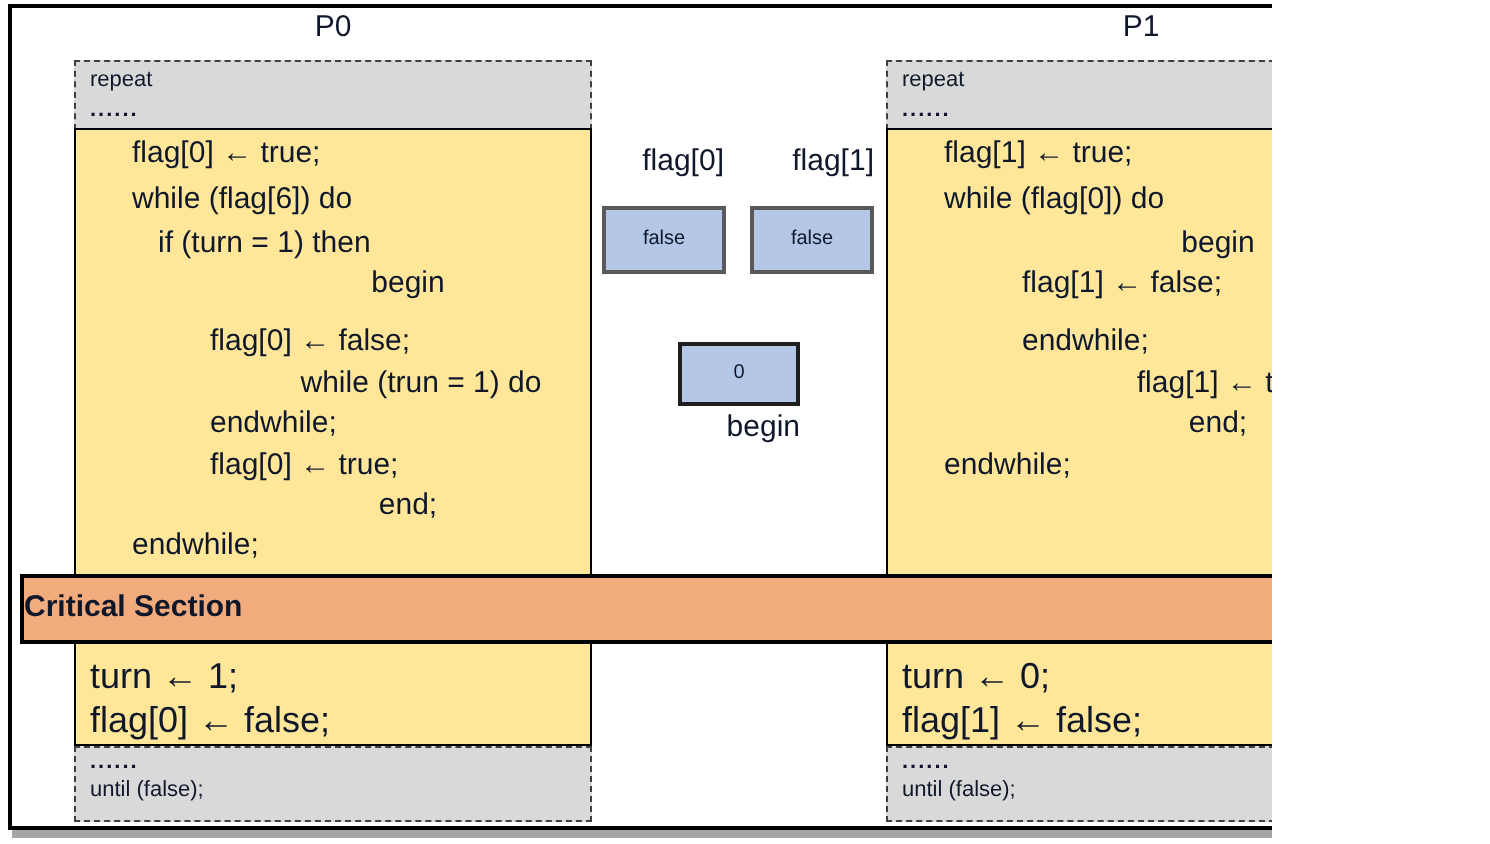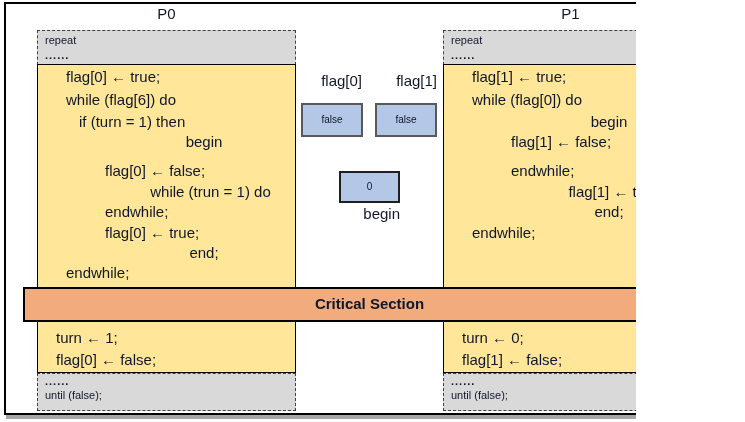--- a/index.html
+++ b/index.html
@@ -41,29 +41,29 @@
   .cl{height:20px;line-height:20px;white-space:pre;}
   .entry-code .cl:nth-child(2){margin-top:3px;}
   .entry-code .cl:nth-child(3){margin-top:2px;}
   .entry-code .cl:nth-child(5){margin-top:9px;}
   .entry-code .cl:nth-child(6){margin-top:1px;text-align:center;}
   .entry-code .cl:nth-child(8){margin-top:1px;}
   .ind1{padding-left:13px;}
   .ind2{padding-left:26px;text-align:center;}
   .ind3{padding-left:39px;}
 
-  .exit-code{position:absolute;padding-left:18px;font-size:15px;}
+  .exit-code{position:absolute;padding-left:7px;font-size:18px;}
   #p0-exit{left:38px;top:327px;}
   #p1-exit{left:444px;top:327px;}
   .exit-code .cl{height:22px;line-height:22px;}
 
   #critical-bar{
-    position:absolute;left:23px;top:287px;width:693px;height:35px;
+    position:absolute;left:10px;top:287px;width:693px;height:35px;
     background:var(--orange,#f2ab7d);border:2px solid #000;box-sizing:border-box;
-    text-align:center;font-weight:bold;font-size:15px;line-height:30px;
+    font-weight:bold;font-size:15px;line-height:30px;
   }
 
   .var-label{position:absolute;font-size:15px;text-align:right;}
   #flag0-label{left:300px;top:72px;width:62px;}
   #flag1-label{left:375px;top:72px;width:62px;}
   #turn-label{left:339px;top:205px;width:61px;}
   .value-box{
     position:absolute;background:var(--blue,#b4c7e7);
     border:2px solid var(--blue_border,#595959);box-sizing:border-box;
     text-align:center;font-size:10px;

